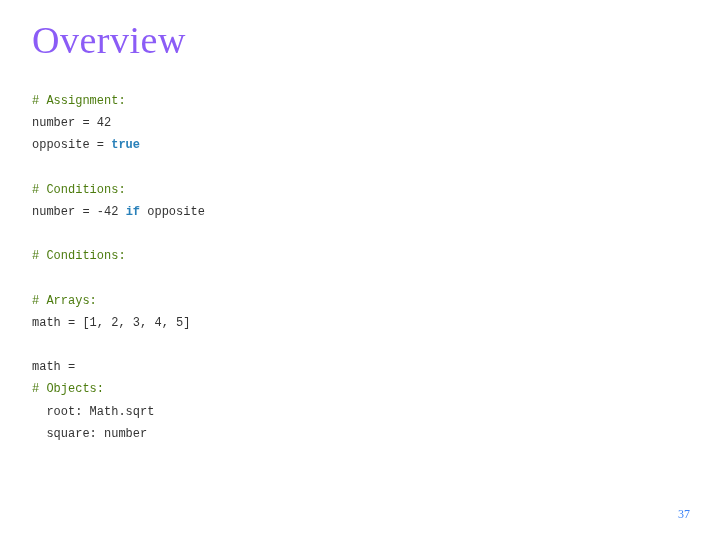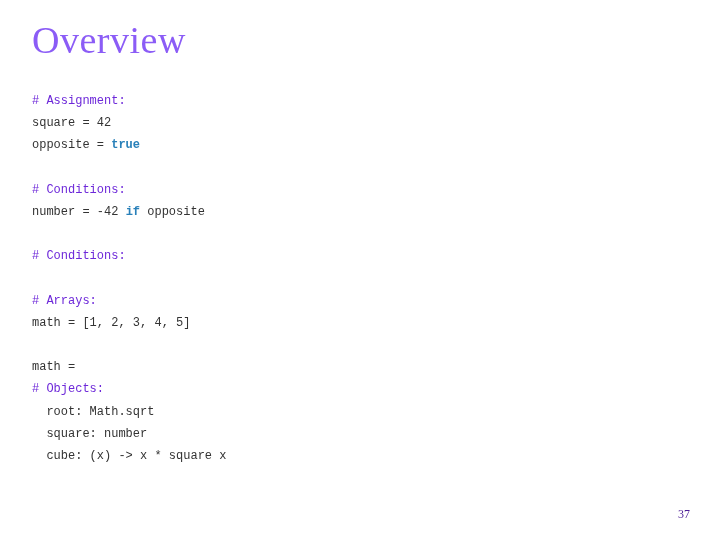--- a/index.html
+++ b/index.html
@@ -19,49 +19,48 @@
       letter-spacing: 0.5px;
     }
     .code-block {
       margin: 28px 0 0 32px;
       font-family: Consolas, Monaco, 'Courier New', monospace;
       font-size: 12px;
       line-height: 1.85;
       color: #333;
     }
     .code-block .line { white-space: pre; }
-    .comment { color: #6d28d9; }
+    .comment { color: #4d7c0f; }
     .keyword { color: #2980b9; font-weight: bold; }
     .page-number {
       position: absolute;
       right: 30px;
       bottom: 18px;
       font-size: 12px;
-      color: #4c1d95;
+      color: #3b82f6;
       font-family: Georgia, serif;
     }
   </style>
 </head>
 <body>
 
 <h1 class="page-title">Overview</h1>
 
 <div class="code-block">
   <div class="line"><span class="comment"># Assignment:</span></div>
-  <div class="line"><span>square</span><span> = </span><span>42</span></div>
+  <div class="line"><span>number</span><span> = </span><span>42</span></div>
   <div class="line"><span>opposite = </span><span class="keyword">true</span></div>
   <div class="line"><span> </span></div>
   <div class="line"><span class="comment"># Conditions:</span></div>
   <div class="line"><span>number = -</span><span>42</span><span> </span><span class="keyword">if</span><span> opposite</span></div>
   <div class="line"><span> </span></div>
   <div class="line"><span class="comment"># Conditions:</span></div>
   <div class="line"><span> </span></div>
   <div class="line"><span class="comment"># Arrays:</span></div>
   <div class="line"><span>math = [</span><span>1</span><span>, </span><span>2</span><span>, </span><span>3</span><span>, </span><span>4</span><span>, </span><span>5</span><span>]</span></div>
   <div class="line"><span> </span></div>
   <div class="line"><span>math =</span></div>
   <div class="line"><span class="comment"># Objects:</span></div>
   <div class="line"><span>  root: Math.sqrt</span></div>
   <div class="line"><span>  square: number</span></div>
-  <div class="line"><span>  cube: (x) -&gt; x * square x</span></div>
 </div>
 
 <div class="page-number">37</div>
 
 </body></html>

